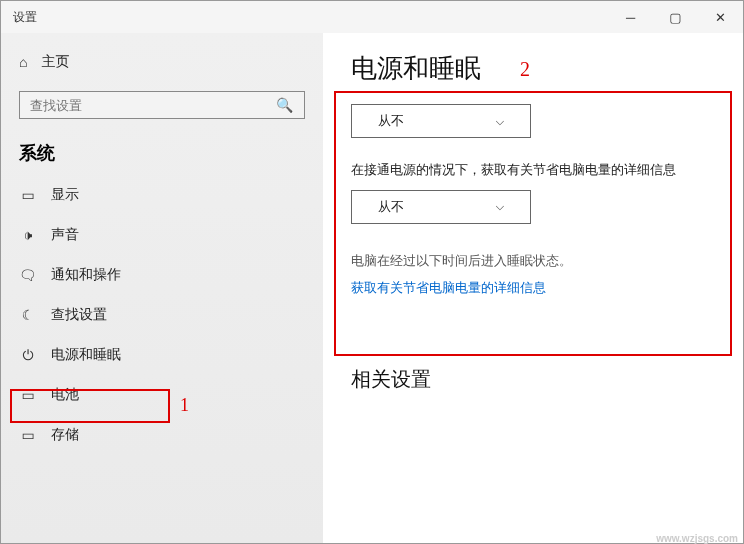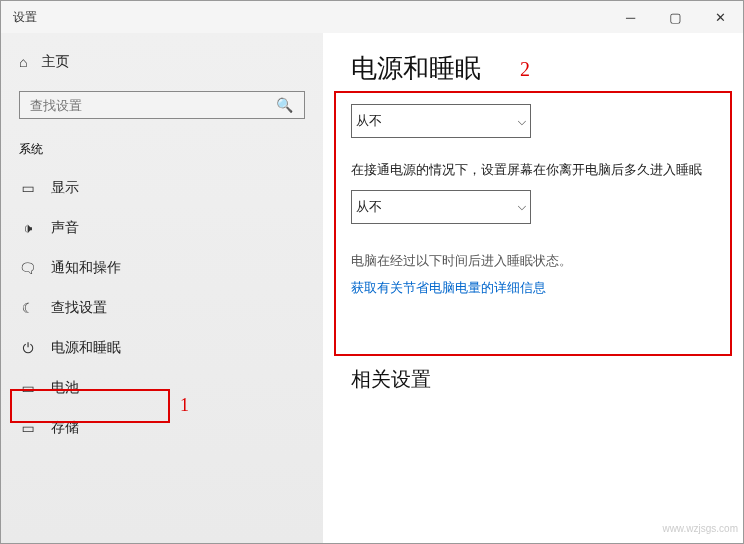--- a/index.html
+++ b/index.html
@@ -8,39 +8,39 @@
 .titlebar { height: 32px; display: flex; align-items: center; background: #f5f5f5; }
 .titlebar .title { padding-left: 12px; font-size: 12px; color: #333; flex: 1; }
 .winbtns { display: flex; }
 .winbtn { width: 45px; height: 32px; display: flex; align-items: center; justify-content: center; font-size: 13px; color: #333; cursor: pointer; }
 .body { flex: 1; display: flex; overflow: hidden; }
 .sidebar { width: 322px; background: linear-gradient(to bottom, #f0f0f0, #eaeaea); padding: 12px 0 0 0; overflow-y: auto; }
 .home { display: flex; align-items: center; padding: 8px 18px; gap: 14px; font-size: 14px; color: #222; cursor: pointer; }
 .search { margin: 12px 18px 16px 18px; height: 28px; border: 1px solid #888; display: flex; align-items: center; padding: 0 10px; background: #f3f3f3; }
 .search input { flex: 1; border: none; outline: none; background: transparent; font-size: 13px; color: #555; }
 .search .icon { font-size: 14px; color: #555; }
-.section-label { padding: 6px 18px 10px 18px; font-size: 12px; font-weight: 400; color: #000; }
+.section-label { padding: 6px 18px 10px 18px; font-size: 18px; font-weight: 700; color: #000; }
 .nav { list-style: none; }
 .nav li { display: flex; align-items: center; padding: 11px 18px; gap: 14px; font-size: 14px; color: #222; cursor: pointer; }
 .nav li .icon { width: 18px; text-align: center; font-size: 14px; color: #333; }
 .content { flex: 1; padding: 18px 28px 0 28px; overflow-y: auto; position: relative; }
 h1 { font-size: 26px; font-weight: 400; color: #111; margin-bottom: 18px; }
 h2 { font-size: 20px; font-weight: 400; color: #111; margin-bottom: 14px; }
 .desc { font-size: 13px; color: #222; line-height: 1.5; margin-bottom: 10px; }
-.select { width: 180px; height: 34px; border: 1px solid #666; display: flex; align-items: center; padding: 0 4px; font-size: 13px; color: #222; justify-content: space-between; cursor: pointer; margin-bottom: 22px; background: #fff; }
+.select { width: 180px; height: 34px; border: 1px solid #666; display: flex; align-items: center; padding: 0 26px; font-size: 13px; color: #222; justify-content: space-between; cursor: pointer; margin-bottom: 22px; background: #fff; }
 .select .chev { font-size: 11px; color: #555; }
 .sub { font-size: 13px; color: #555; margin-bottom: 8px; }
 .link { font-size: 13px; color: #0066cc; cursor: pointer; margin-bottom: 40px; display: inline-block; }
 .divider { height: 1px; background: #ddd; margin: 18px 0 10px 0; }
 
 .ann1 { position: absolute; border: 2px solid #d00; left: 10px; top: 389px; width: 160px; height: 34px; pointer-events: none; }
 .ann1-label { position: absolute; left: 180px; top: 395px; font-size: 18px; color: #d00; font-family: serif; }
 .ann2 { position: absolute; border: 2px solid #d00; left: 334px; top: 91px; width: 398px; height: 265px; pointer-events: none; }
 .ann2-label { position: absolute; left: 520px; top: 58px; font-size: 20px; color: #d00; font-family: serif; }
-.watermark { position: absolute; right: 6px; bottom: 10px; font-size: 10px; color: #ccc; }
+.watermark { position: absolute; right: 6px; bottom: 0; font-size: 10px; color: #ccc; font-weight: bold; }
 </style>
 </head>
 <body>
 
 <div class="window">
   <div class="titlebar">
     <div class="title">设置</div>
     <div class="winbtns">
       <div class="winbtn">─</div>
       <div class="winbtn">▢</div>
@@ -88,21 +88,21 @@
             <span>存储</span>
           </li>
       </ul>
     </aside>
     <main class="content">
       <h1>电源和睡眠</h1>
       <div class="select">
         <span>从不</span>
         <span class="chev">⌵</span>
       </div>
-      <p class="desc">在接通电源的情况下，设置屏幕在你离开电脑后多久进入睡眠</p>
+      <p class="desc">在接通电源的情况下，获取有关节省电脑电量的详细信息</p>
       <div class="select">
         <span>从不</span>
         <span class="chev">⌵</span>
       </div>
       <div style="height:6px"></div>
       <p class="sub">电脑在经过以下时间后进入睡眠状态。</p>
       <a class="link">获取有关节省电脑电量的详细信息</a>
       <div class="divider"></div>
       <h2>相关设置</h2>
     </main>

